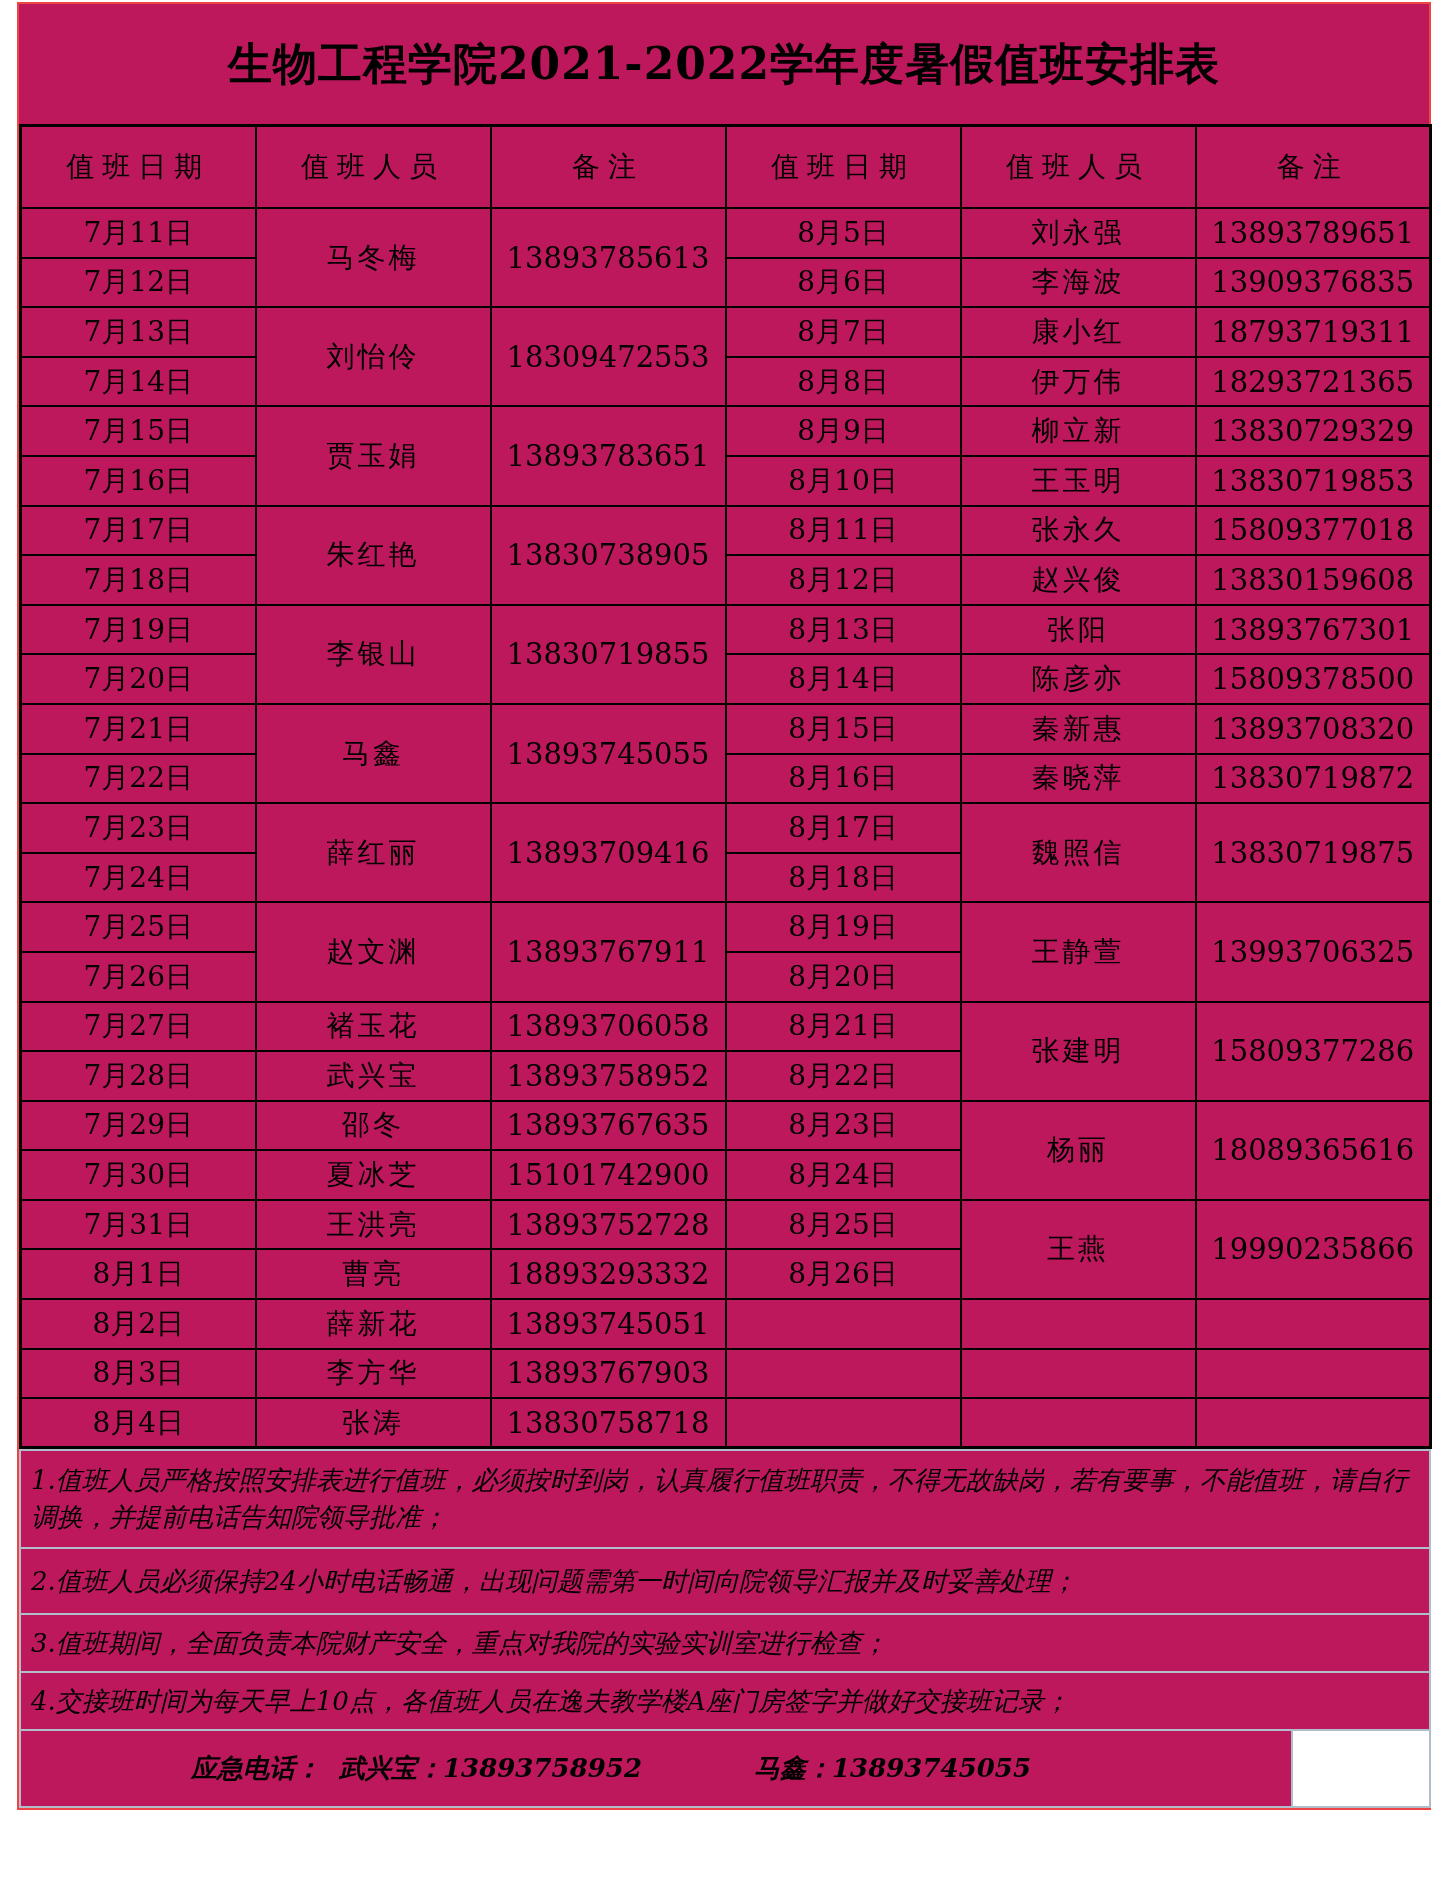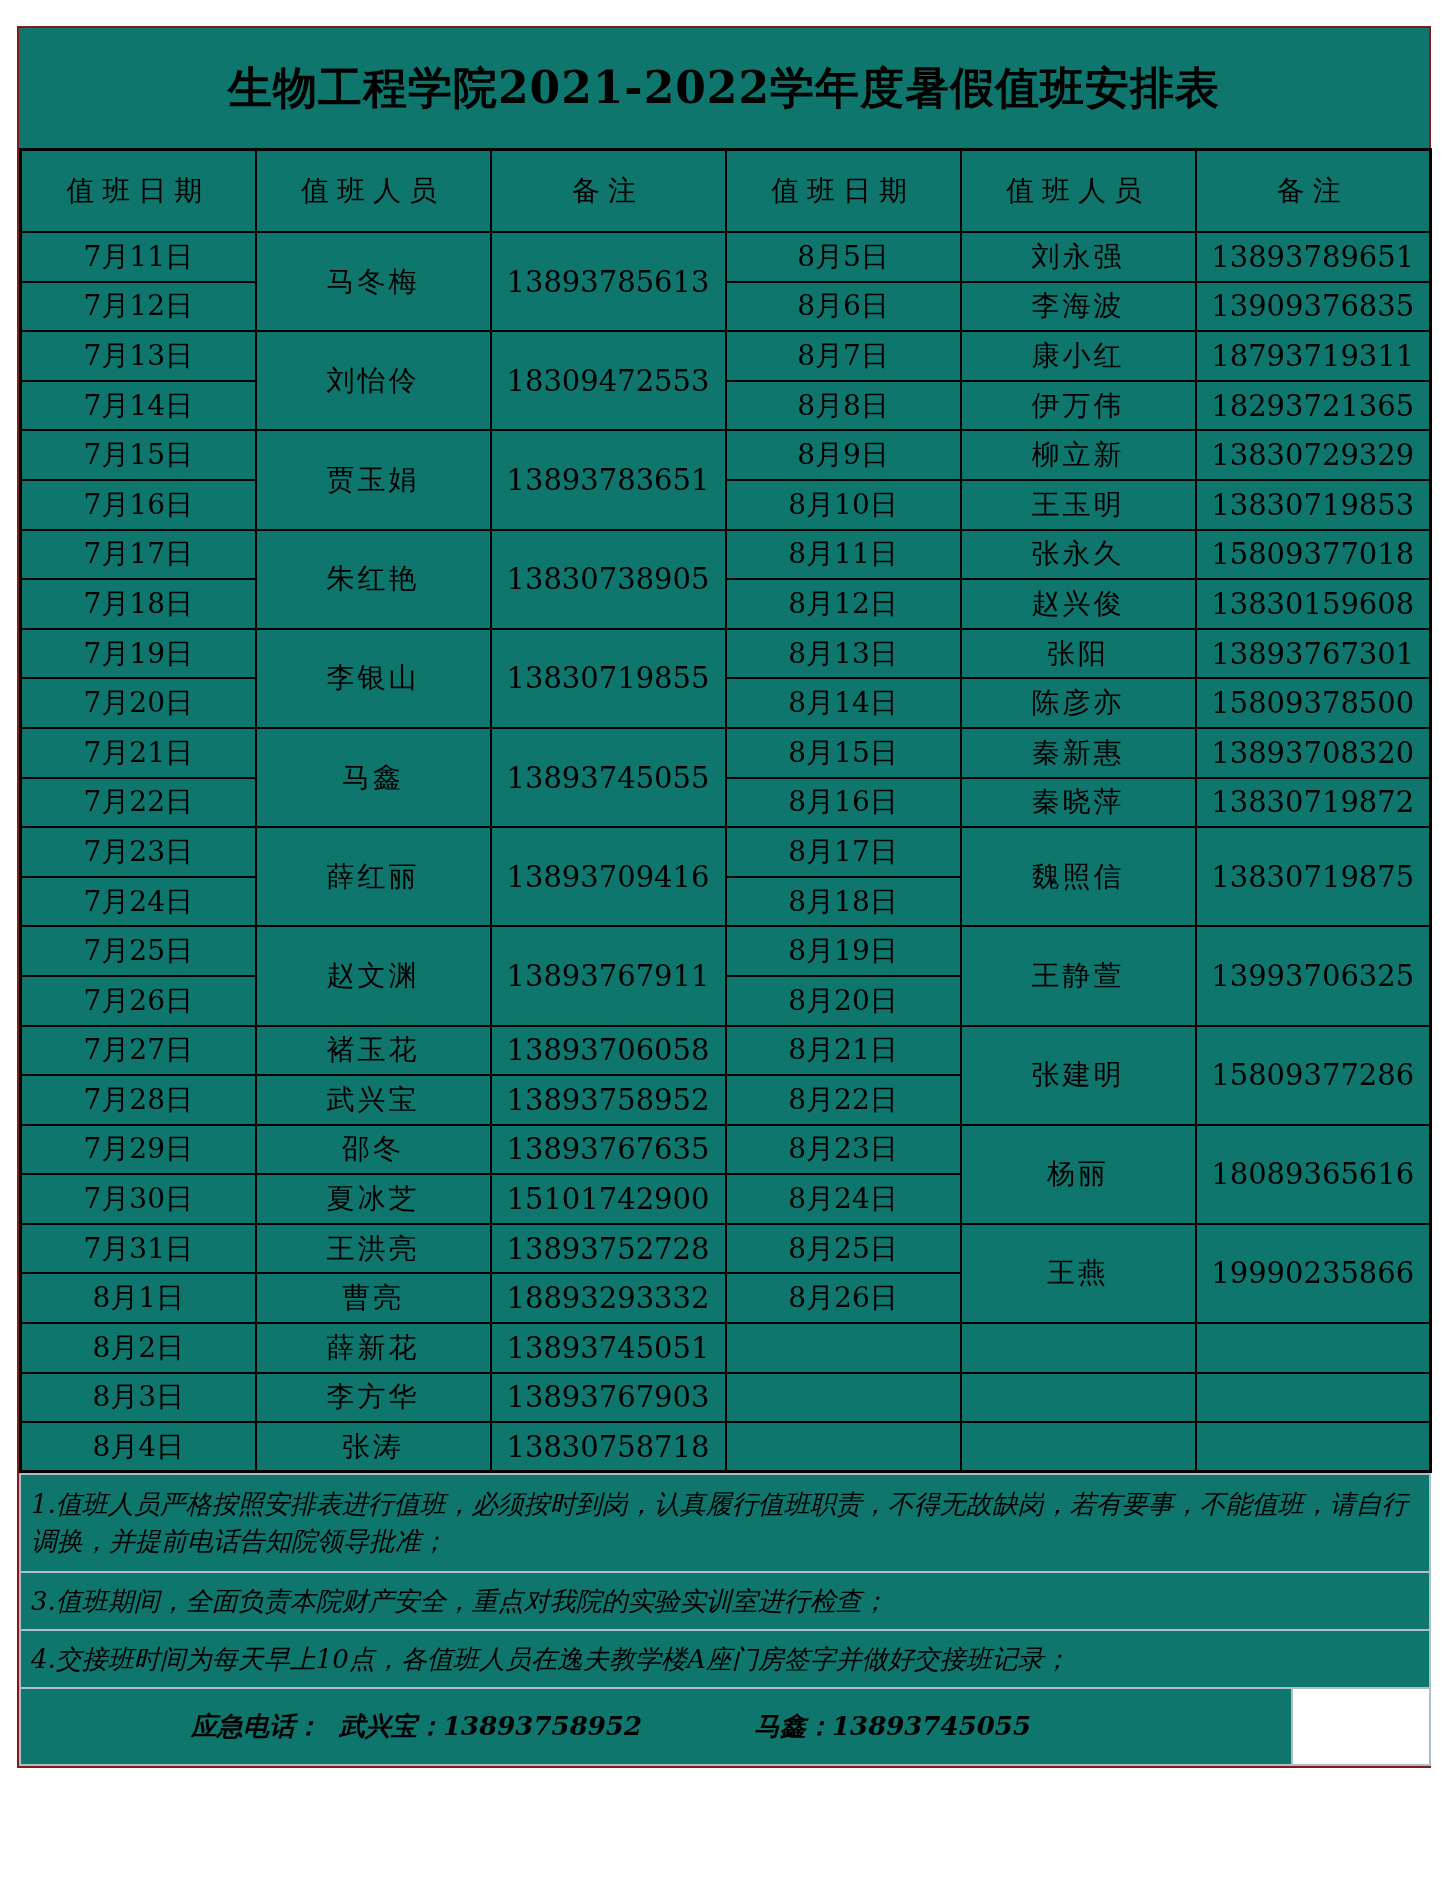--- a/index.html
+++ b/index.html
@@ -4,24 +4,24 @@
 <style>
   html,body{margin:0;padding:0;}
   body{
     width:1448px;height:1888px;
     background:#ffffff;
     font-family:"DejaVu Serif","Liberation Serif",serif;
     color:#000;
     position:relative;
   }
   .sheet{
-    position:absolute;left:17px;top:26px;
+    position:absolute;left:17px;top:2px;
     width:1410px;
-    border:2px solid #7f1d1d;
-    background:#0f766e;
+    border:2px solid #ef4444;
+    background:#be185d;
   }
   .title{
     height:120px;
     display:flex;align-items:center;justify-content:center;
     font-size:44px;font-weight:bold;
     letter-spacing:1px;
     white-space:nowrap;
   }
   table{border-collapse:collapse;table-layout:fixed;width:1410px;}
   
@@ -270,20 +270,23 @@
   <table class="notes-table">
     <colgroup>
       <col style="width:1272px">
         <col style="width:138px">
     </colgroup>
     <tbody>
 
     <tr class="note-row-1">
           <td colspan="2">1.值班人员严格按照安排表进行值班，必须按时到岗，认真履行值班职责，不得无故缺岗，若有要事，不能值班，请自行调换，并提前电话告知院领导批准；</td>
         </tr>
+        <tr class="note-row-2">
+          <td colspan="2">2.值班人员必须保持24小时电话畅通，出现问题需第一时间向院领导汇报并及时妥善处理；</td>
+        </tr>
         <tr class="note-row-3">
           <td colspan="2">3.值班期间，全面负责本院财产安全，重点对我院的实验实训室进行检查；</td>
         </tr>
         <tr class="note-row-4">
           <td colspan="2">4.交接班时间为每天早上10点，各值班人员在逸夫教学楼A座门房签字并做好交接班记录；</td>
         </tr>
         <tr class="emergency-row">
           <td class="emergency-cell"><span>应急电话：</span><span class="em-c1">武兴宝：</span><span>13893758952</span><span class="em-c2">马鑫：</span><span>13893745055</span></td>
           <td class="side-cell"></td>
         </tr>

